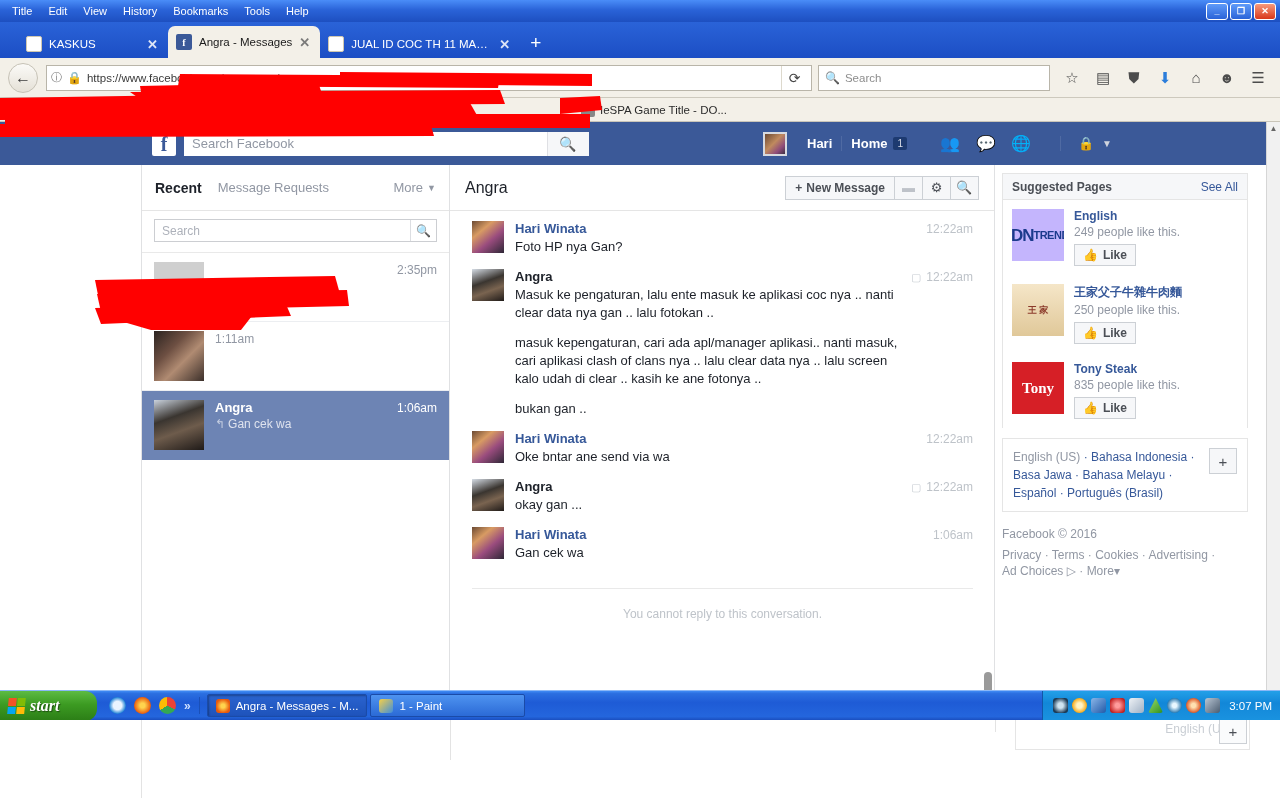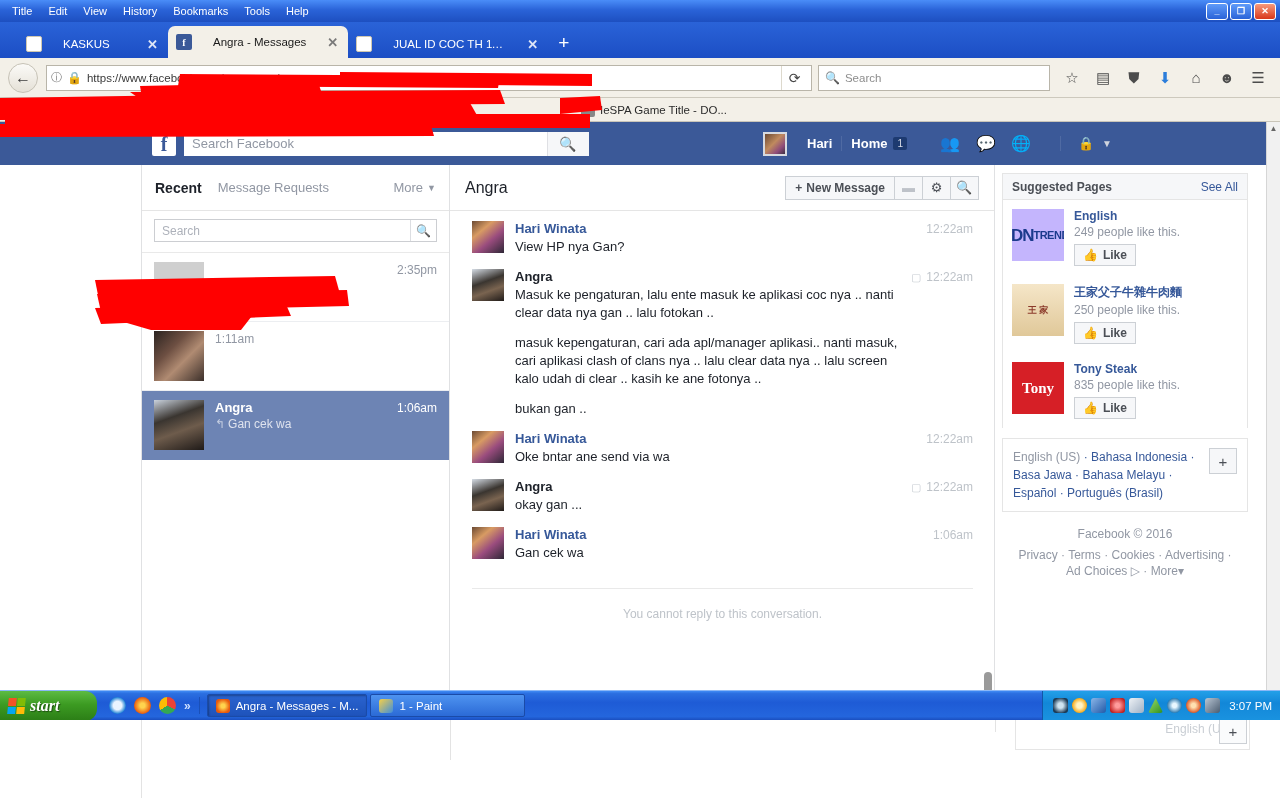--- a/index.html
+++ b/index.html
@@ -32,21 +32,21 @@
   }
   .win-btn.close { background: linear-gradient(to bottom, #f79a7c, #d8371a); border-color:#fff; }
 
   
   .tabstrip {
     position: absolute; top: 22px; left: 0; width: 1280px; height: 36px;
     background: linear-gradient(to bottom, #2a63d8, #1c4ec4);
     display: flex; align-items: flex-end; padding-left: 18px;
   }
   .tab {
-    height: 28px; display: flex; align-items: center; gap: 21px;
+    height: 28px; display: flex; align-items: center; gap: 7px;
     padding: 0 10px 0 8px; min-width: 150px; max-width: 200px;
     border-radius: 7px 7px 0 0; color: #ffffff; font-size: 11.5px;
     position: relative;
   }
   .tab.active {
     background: #f3f0e8; color: #1a1a1a;
     height: 32px;
   }
   .tab .favicon {
     width: 16px; height: 16px; flex: 0 0 16px; border-radius: 2px;
@@ -221,21 +221,21 @@
   .page-info { flex:1; min-width:0;}
   .page-name { font-size:12px; font-weight:bold; color:#365899;}
   .page-likes { font-size:12px; color:#9197a3; margin-top:2px;}
   .like-btn { margin-top:5px; display:inline-flex; align-items:center; gap:5px; height:22px;
     border:1px solid #ccd0d5; background:#f6f7f9; padding:0 8px; font-size:12px; font-weight:bold; color:#4b4f56;}
   .lang-box { margin: 10px 18px 0 6px; border:1px solid #e5e5e5; padding: 9px 10px; display:flex; }
   .lang-list { flex:1; font-size:12px; color:#365899; line-height:18px;}
   .lang-list .cur { color:#9197a3;}
   .lang-plus { width:28px; height:26px; border:1px solid #ccd0d5; background:#f6f7f9;
     display:flex; align-items:center; justify-content:center; font-size:15px; color:#4b4f56;}
-  .fb-footer { margin: 14px 18px 0 6px; font-size:12px; color:#9197a3; line-height:16px;text-align:center;}
+  .fb-footer { margin: 14px 18px 0 6px; font-size:12px; color:#9197a3; line-height:16px;}
   .fb-footer .c1 { color:#9197a3; margin-bottom:5px;}
   .fb-footer a { color:#9197a3; text-decoration:none; }
 
   
   .chatbar {
     position:absolute; right:22px; bottom:0; width: 250px; height: 31px;
     border: 1px solid #b3b3b3; border-bottom:none; background:#f6f7f9;
     display:flex; align-items:center; padding: 0 10px; box-shadow: 0 -1px 2px rgba(0,0,0,.06);
   }
   .chat-dot { width:7px; height:7px; border-radius:50%; background:#42b72a; margin-right:7px;}
@@ -450,21 +450,21 @@
           <span class="btn-sq">🔍</span>
         </span>
       </div>
 
       <div class="thread-scroll">
 
         <div class="msg">
           <span class="mav mav-hari"></span>
           <span class="msg-main">
             <span class="msg-name self">Hari Winata</span>
-            <div class="msg-text">View HP nya Gan?</div>
+            <div class="msg-text">Foto HP nya Gan?</div>
           </span>
           <span class="msg-time">
             <span>12:22am</span>
           </span>
         </div>
 
         <div class="msg">
           <span class="mav mav-angra"></span>
           <span class="msg-main">
             <span class="msg-name other">Angra</span>

